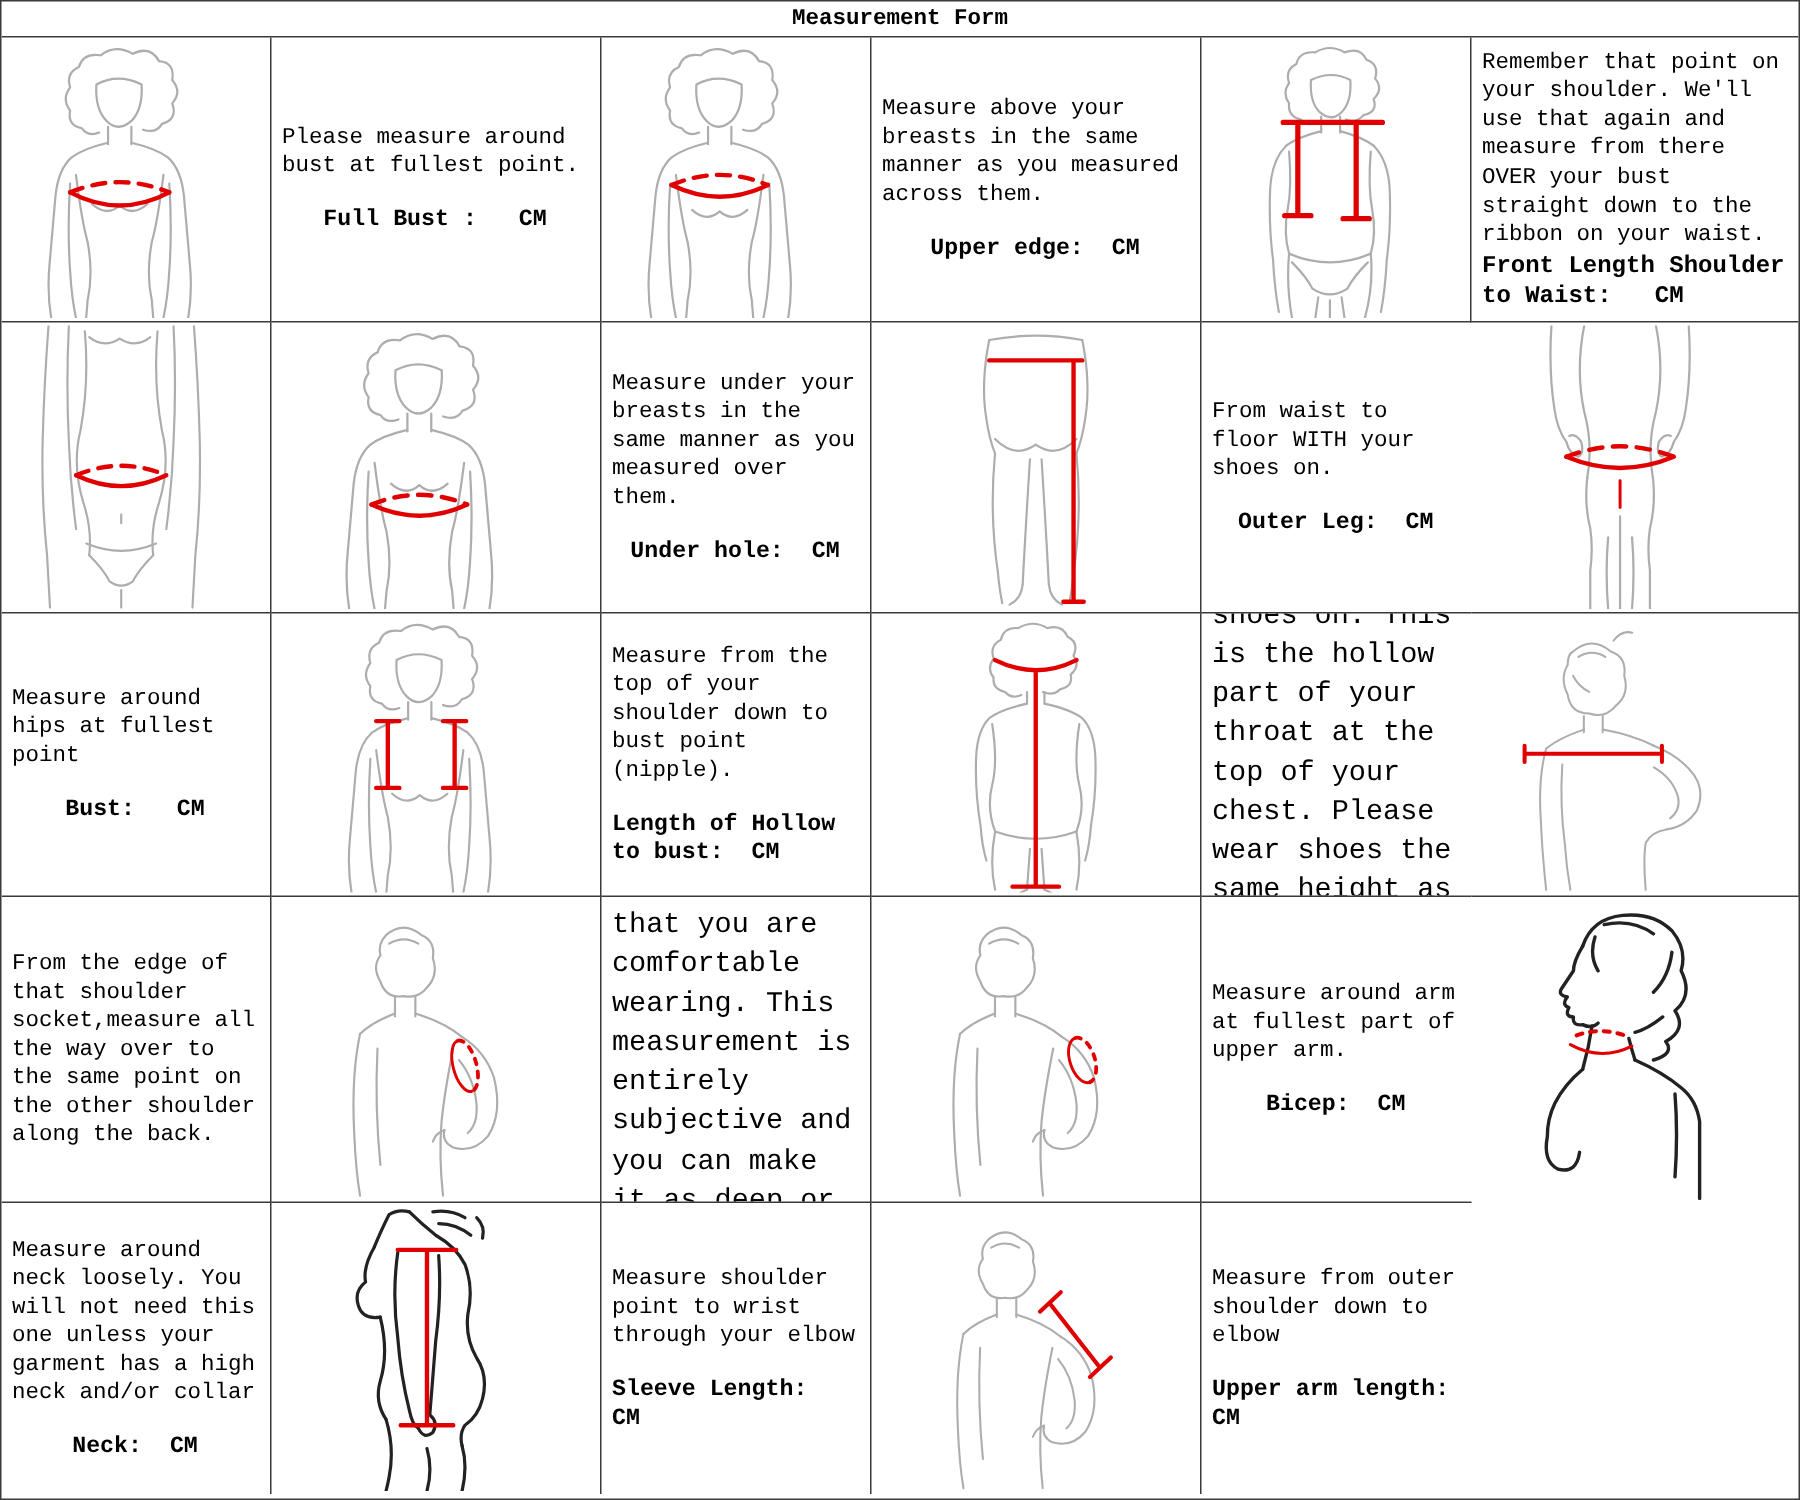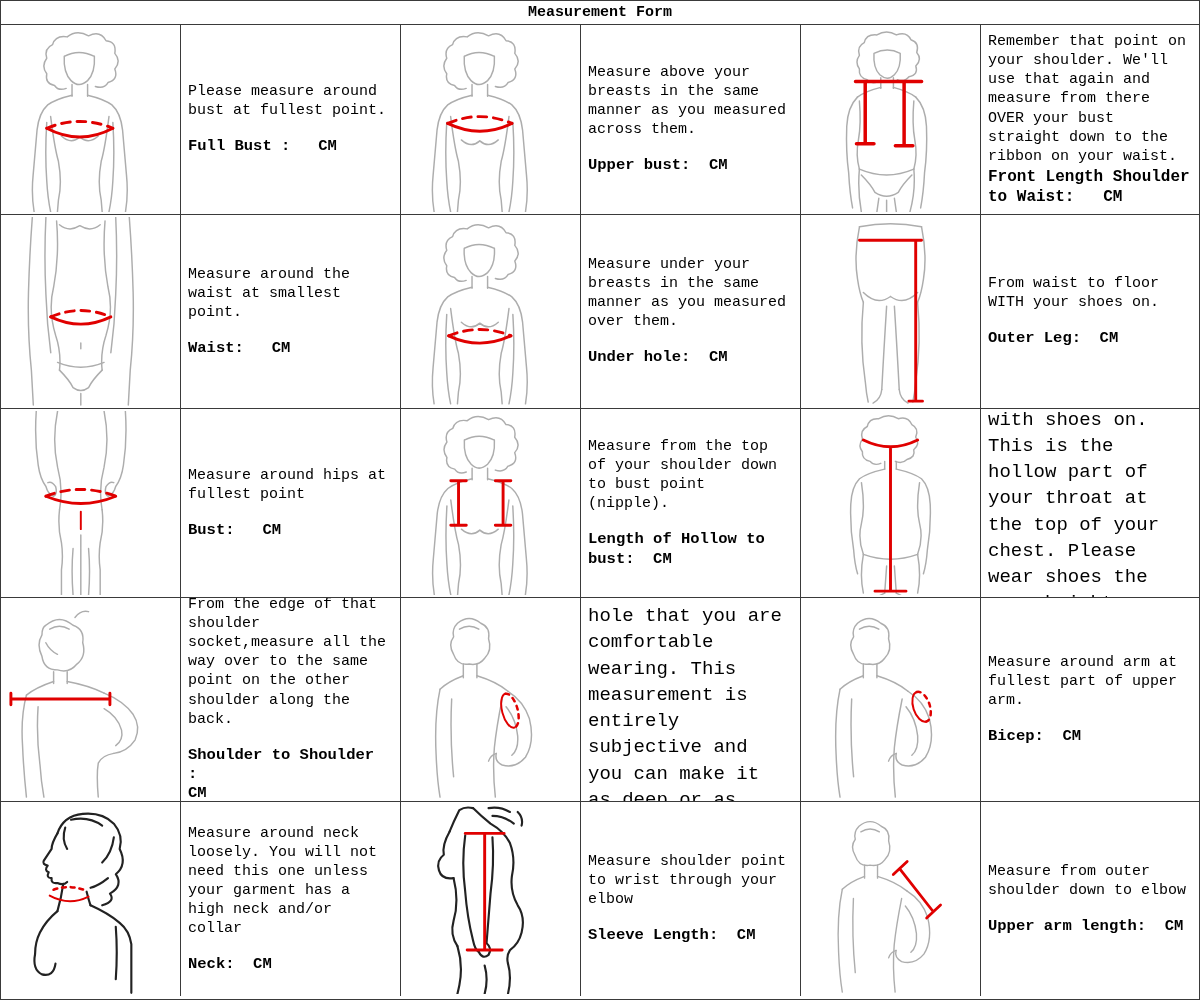--- a/index.html
+++ b/index.html
@@ -11,21 +11,21 @@
   .title-bar{
     height:23px;border-bottom:1px solid #3a3a3a;
     display:flex;align-items:center;justify-content:center;
     font-weight:bold;font-size:15px;
   }
   .grid{
     display:grid;
     grid-template-columns:180px 220px 180px 220px 180px 219px;
     grid-template-rows:190px 194px 189px 204px 194px;
   }
-  .cell{box-sizing:border-box;border-right:1px solid #3a3a3a;border-bottom:1px solid #3a3a3a;overflow:hidden;}
+  .cell{box-sizing:border-box;border-right:1px solid #3a3a3a;border-bottom:1px solid #3a3a3a;overflow:hidden;align-items:center;}
   .cell.lastcol{border-right:none;}
   .cell.lastrow{border-bottom:none;}
   .fig{display:flex;align-items:center;justify-content:center;padding:2px;}
   .fig svg{width:100%;height:100%;}
   .txt{display:flex;flex-direction:column;justify-content:center;padding:4px 8px 4px 7px;}
   .desc{margin:0;font-size:15px;line-height:1.27;white-space:pre-wrap;}
   .label{margin:17px 0 0 0;font-size:15.5px;font-weight:bold;line-height:1.25;white-space:pre-wrap;}
   .txt.tight .label{margin-top:1px;font-size:16px;}
   .txt.small .desc{font-size:19px;line-height:1.38;margin-top:28px;}
   .txt.small .label{font-size:16px;}
@@ -90,21 +90,21 @@
     <div class="cell fig">
       <svg viewBox="0 0 180 190">
         <use href="#torsoF"></use>
         <path class="g" d="M60,116 Q70,125 79,117 M79,117 Q88,125 98,116"></path>
         <path class="r" d="M46,99 Q79,115 112,99"></path>
         <path class="rd" d="M46,99 Q79,85 112,99"></path>
       </svg>
     </div>
     <div class="cell txt">
       <p class="desc">Measure above your breasts in the same manner as you measured across them.</p>
-      <p class="label">Upper bust:  CM</p>
+      <p class="label">Upper edge:  CM</p>
     </div>
     <div class="cell fig">
       <svg viewBox="0 0 180 190">
         <path class="g" d="M76,8 Q86,2 96,8 Q107,4 111,13 Q120,16 117,26 Q123,33 116,40 Q119,49 109,51 Q104,57 97,54 M76,8 Q65,7 63,16 Q55,20 58,29 Q53,36 58,43 Q57,52 66,54 Q70,59 77,56"></path>
         <path class="g" d="M73,27 Q72,42 79,49 Q87,56 94,49 Q101,42 100,27 M73,27 Q87,20 100,27"></path>
         <path class="g" d="M80,52 L80,63 M93,52 L93,63"></path>
         <path class="g" d="M80,62 Q64,66 56,72 M93,62 Q108,66 116,72"></path>
         <path class="g" d="M56,72 Q46,82 45,102 Q44,128 47,150 Q48,170 51,186"></path>
         <path class="g" d="M116,72 Q126,82 127,102 Q128,128 125,150 Q124,170 121,186"></path>
         <path class="g" d="M58,76 Q60,100 57,116 Q54,132 58,146"></path>
@@ -127,24 +127,20 @@
         <path class="g" d="M44,0 Q42,40 44,80 Q45,110 49,140"></path>
         <path class="g" d="M116,0 Q118,40 116,80 Q115,110 111,140"></path>
         <path class="g" d="M55,4 Q58,40 52,72 Q46,96 54,122 Q60,140 58,158"></path>
         <path class="g" d="M105,4 Q102,40 108,72 Q114,96 106,122 Q100,140 102,158"></path>
         <path class="g" d="M56,150 Q80,160 104,150 M58,158 Q68,168 72,176 M102,158 Q92,168 88,176 M72,176 Q80,182 88,176 M80,182 L80,194"></path>
         <path class="g" d="M80,130 L80,136"></path>
         <path class="r" d="M49,103 Q80,118 111,103"></path>
         <path class="rd" d="M49,103 Q80,90 111,103"></path>
       </svg>
     </div>
-    <div class="cell txt">
-      <p class="desc">Measure around the waist at smallest point.</p>
-      <p class="label">Waist:   CM</p>
-    </div>
     <div class="cell fig">
       <svg viewBox="0 0 180 190">
         <use href="#torsoF"></use>
         <path class="g" d="M60,106 Q70,115 79,107 M79,107 Q88,115 98,106"></path>
         <path class="r" d="M47,120 Q79,135 111,120"></path>
         <path class="rd" d="M47,120 Q79,107 111,120"></path>
       </svg>
     </div>
     <div class="cell txt">
       <p class="desc">Measure under your breasts in the same manner as you measured over them.</p>
@@ -225,22 +221,20 @@
         <path class="g" d="M24,98 Q18,120 20,150 Q21,175 24,203"></path>
         <path class="g" d="M36,110 Q34,140 38,170 Q39,186 42,203"></path>
         <path class="g" d="M104,96 Q124,104 134,118 Q142,130 136,144 Q128,156 114,158"></path>
         <path class="g" d="M104,112 Q118,120 122,134 Q124,144 116,150"></path>
         <path class="g" d="M114,158 Q102,160 98,168 Q96,180 98,203"></path>
         <path class="r" d="M8,102 L110,102 M8,96 L8,108 M110,96 L110,108"></path>
       </svg>
     </div>
     <div class="cell txt">
       <p class="desc">From the edge of that shoulder socket,measure all the way over to the same point on the other shoulder along the back.</p>
-      <p class="label">Shoulder to Shoulder :
-CM</p>
     </div>
     <div class="cell fig">
       <svg viewBox="0 0 180 205">
         <use href="#hipFig"></use>
         <g transform="rotate(-15 110 114)">
           <path class="rt" d="M110,96 A8,18 0 0 0 110,132"></path>
           <path class="rd2" d="M110,96 A8,18 0 0 1 110,132"></path>
         </g>
       </svg>
     </div>

